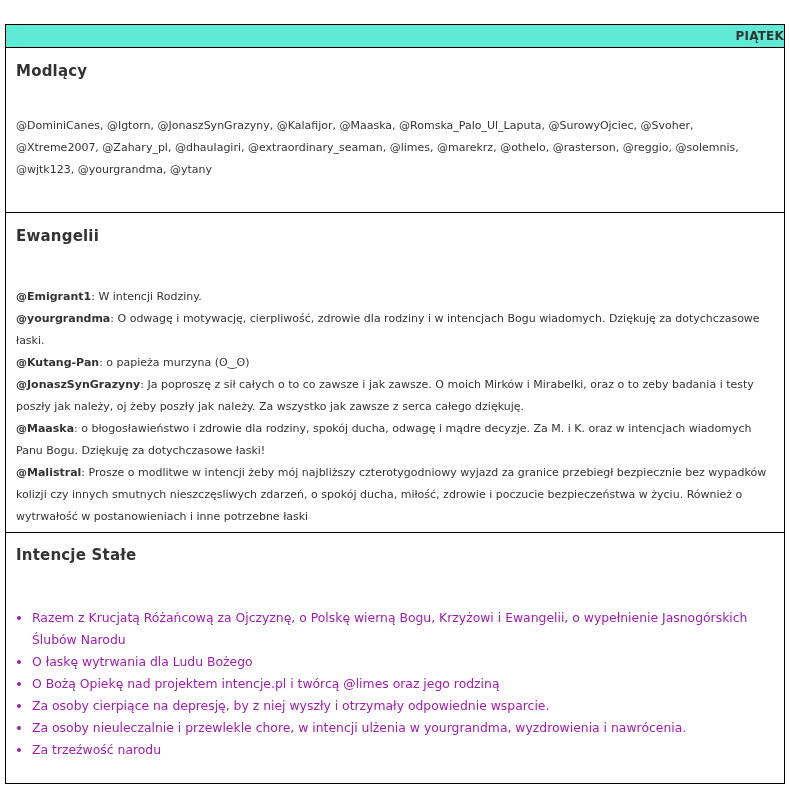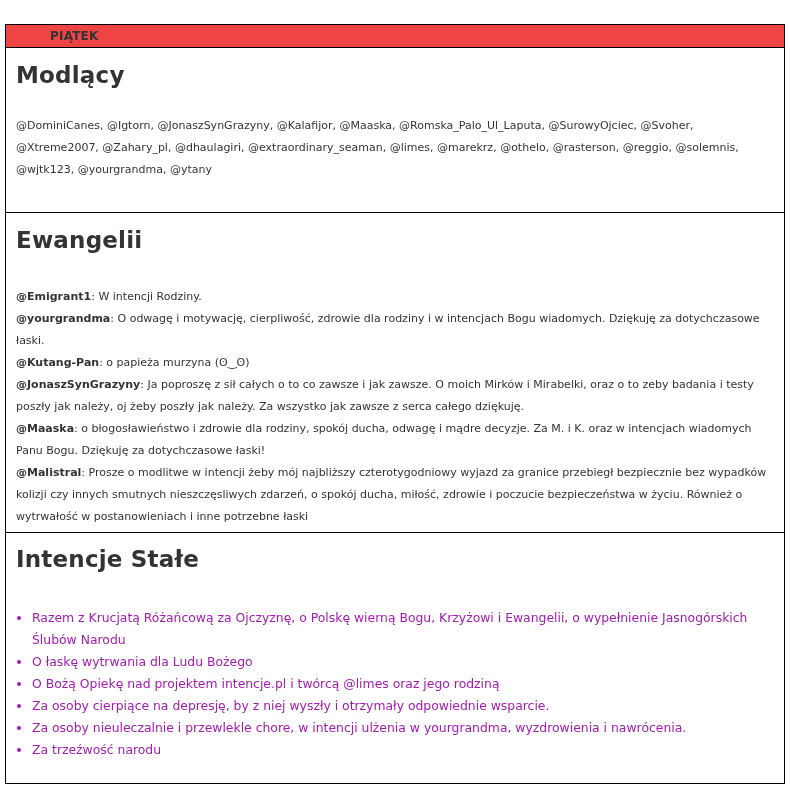--- a/index.html
+++ b/index.html
@@ -6,28 +6,28 @@
   body {
     width: 790px; height: 790px; overflow: hidden; position: relative;
     font-family: "DejaVu Sans", "Liberation Sans", sans-serif;
     color: #333333;
   }
   .table {
     position: absolute; left: 5px; top: 24px; width: 778px;
     border: 1px solid #000; border-collapse: collapse;
   }
   .day-header {
-    background: #ef4444; height: 22px; line-height: 23px;
-    text-align: left; font-size: 12px; font-weight: bold; color: #333;
+    background: #5eead4; height: 22px; line-height: 23px;
+    text-align: right; font-size: 12px; font-weight: bold; color: #333;
     border-bottom: 1px solid #000; letter-spacing: 0.2px; padding-left: 44px;
   }
   .section { border-bottom: 1px solid #000; padding: 0 10px; }
   .section:last-child { border-bottom: none; }
   .section h2 {
-    margin: 0; font-size: 23px; font-weight: bold; color: #333;
+    margin: 0; font-size: 15px; font-weight: bold; color: #333;
     letter-spacing: 0.2px;
   }
   .text { font-size: 11px; line-height: 22px; color: #333; }
   .sec-modlacy { height: 164px; }
   .sec-modlacy h2 { padding-top: 14px; height: 30px; }
   .sec-modlacy .text { margin-top: 23px; }
   .sec-intencje { height: 319px; }
   .sec-intencje h2 { padding-top: 14px; height: 30px; }
   .sec-intencje .text { margin-top: 29px; }
   .sec-stale { height: 250px; }

